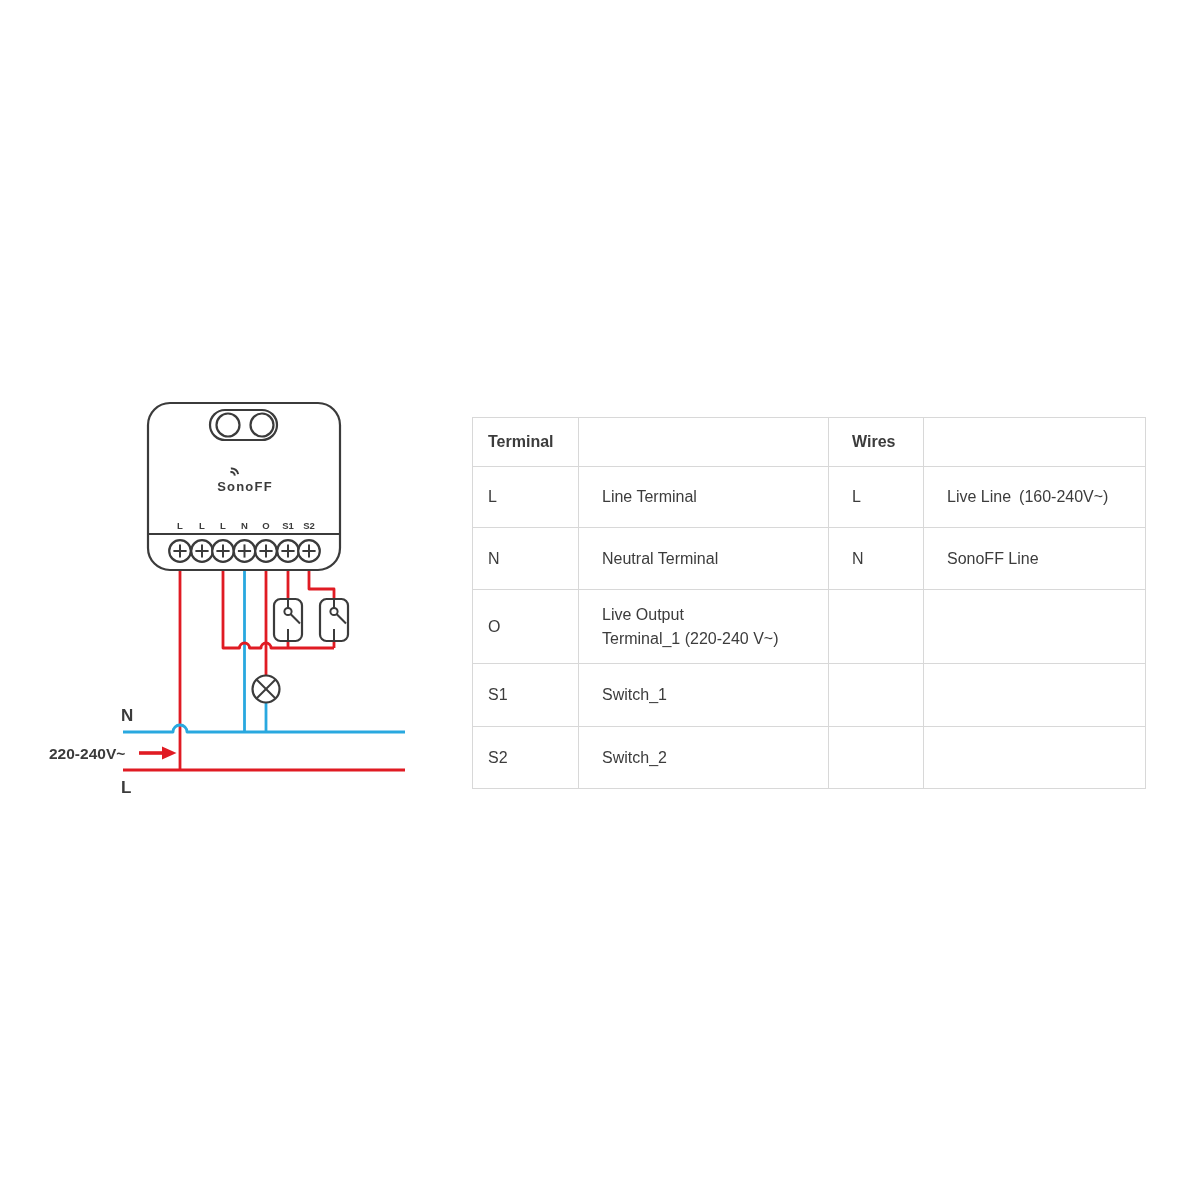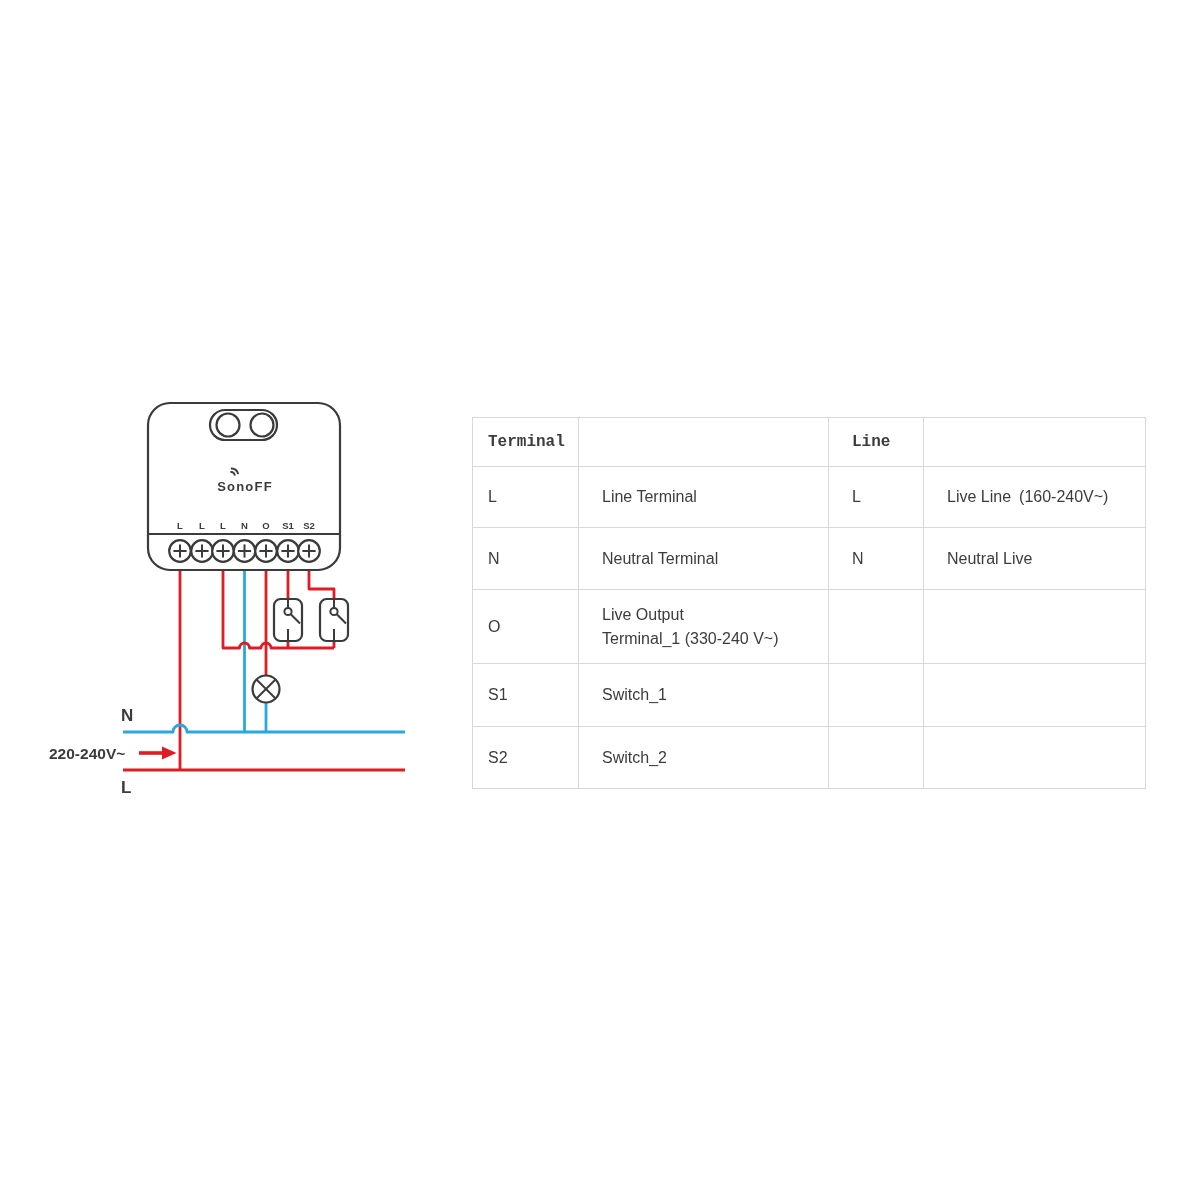--- a/index.html
+++ b/index.html
@@ -43,21 +43,21 @@
   .wiring-table th, .wiring-table td {
     border: 1px solid #d8d8d8;
     padding: 0 4px 0 23px;
     text-align: left;
     vertical-align: middle;
     font-weight: normal;
     overflow: hidden;
   }
   .wiring-table th { font-weight: bold; }
   .wiring-table th:first-child, .wiring-table td:first-child { padding-left: 15px; }
-  .row-h  { height: 49px; font-family: Liberation Mono, monospace; }
+  .row-h  { height: 49px; }
   .row-1  { height: 61px; }
   .row-2  { height: 62px; }
   .row-3  { height: 74px; }
   .row-4  { height: 63px; }
   .row-5  { height: 62px; }
   .two-line span { display: block; line-height: 24px; }
 </style>
 </head>
 <body>
 
@@ -175,40 +175,40 @@
     <colgroup>
       <col style="width:106px">
         <col style="width:250px">
         <col style="width:95px">
         <col style="width:222px">
     </colgroup>
     <tbody>
         <tr class="row-h">
       <th>Terminal</th>
       <th></th>
-      <th>Line</th>
+      <th>Wires</th>
       <th></th>
     </tr>
     <tr class="row-1">
       <td>L</td>
       <td>Line Terminal</td>
       <td>L</td>
       <td>Live Line (160-240V~)</td>
     </tr>
     <tr class="row-2">
       <td>N</td>
       <td>Neutral Terminal</td>
       <td>N</td>
-      <td>Neutral Live</td>
+      <td>SonoFF Line</td>
     </tr>
     <tr class="row-3">
       <td>O</td>
       <td class="two-line">
         <span>Live Output</span>
-        <span>Terminal_1 (330-240 V~)</span>
+        <span>Terminal_1 (220-240 V~)</span>
       </td>
       <td></td>
       <td></td>
     </tr>
     <tr class="row-4">
       <td>S1</td>
       <td>Switch_1</td>
       <td></td>
       <td></td>
     </tr>

